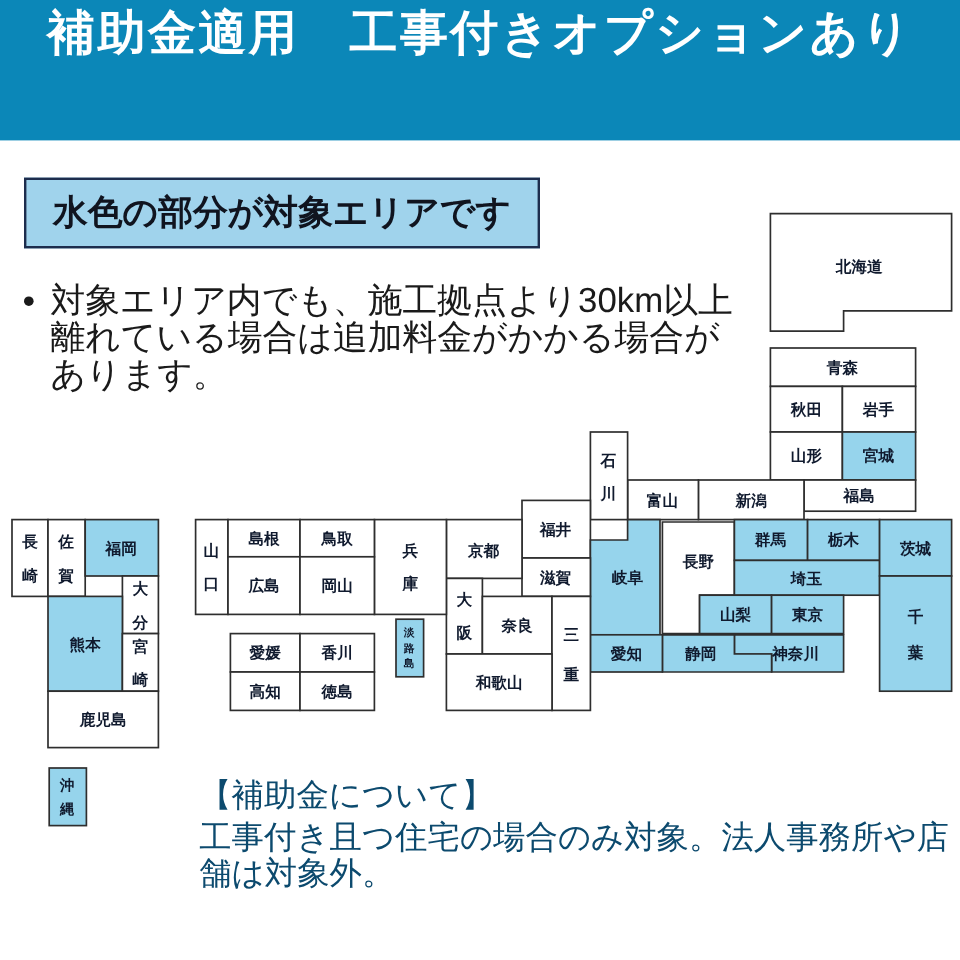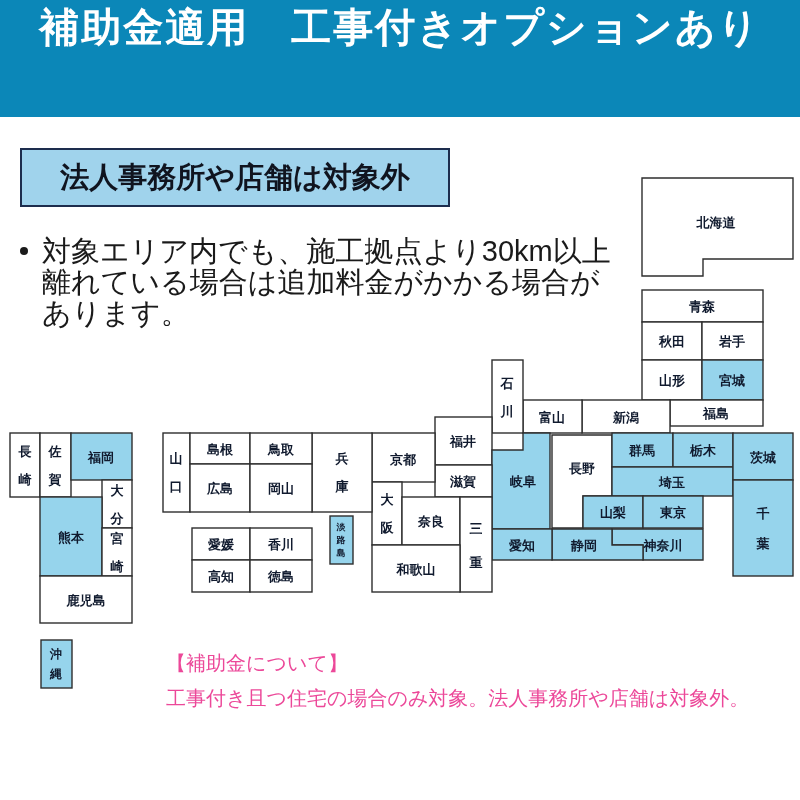--- a/index.html
+++ b/index.html
@@ -28,33 +28,33 @@
     font-size:29px;line-height:31px;color:#1a1a1a;
   }
   .note-item{display:flex;margin-bottom:2px;}
   .note-item::before{
     content:"";flex:0 0 auto;width:8px;height:8px;border-radius:50%;
     background:#1a1a1a;margin:11px 14px 0 8px;
   }
   .map-wrap{position:absolute;left:0;top:0;width:800px;height:788px;pointer-events:none;}
   .footer{
     position:absolute;left:166px;top:648px;width:634px;
-    font-size:20px;line-height:30px;color:#ec4899;
+    font-size:27px;line-height:30px;color:#0c4a6e;
   }
   .footer-heading{margin-bottom:5px;}
 </style>
 </head>
 <body>
 
 <div class="banner" style="background: rgb(11, 135, 184);">
   <div class="banner-title">補助金適用　工事付きオプションあり</div>
 </div>
 
 <div class="area-box" style="background: rgb(160, 211, 236);">
-  <div class="area-box-label">法人事務所や店舗は対象外</div>
+  <div class="area-box-label">水色の部分が対象エリアです</div>
 </div>
 
 <div class="notes">
   <div class="note-item">
     <span>対象エリア内でも、施工拠点より30km以上離れている場合は追加料金がかかる場合があります。</span>
   </div>
 </div>
 
 <div class="map-wrap">
   <svg id="map-svg" width="800" height="800" viewBox="0 0 800 800">

